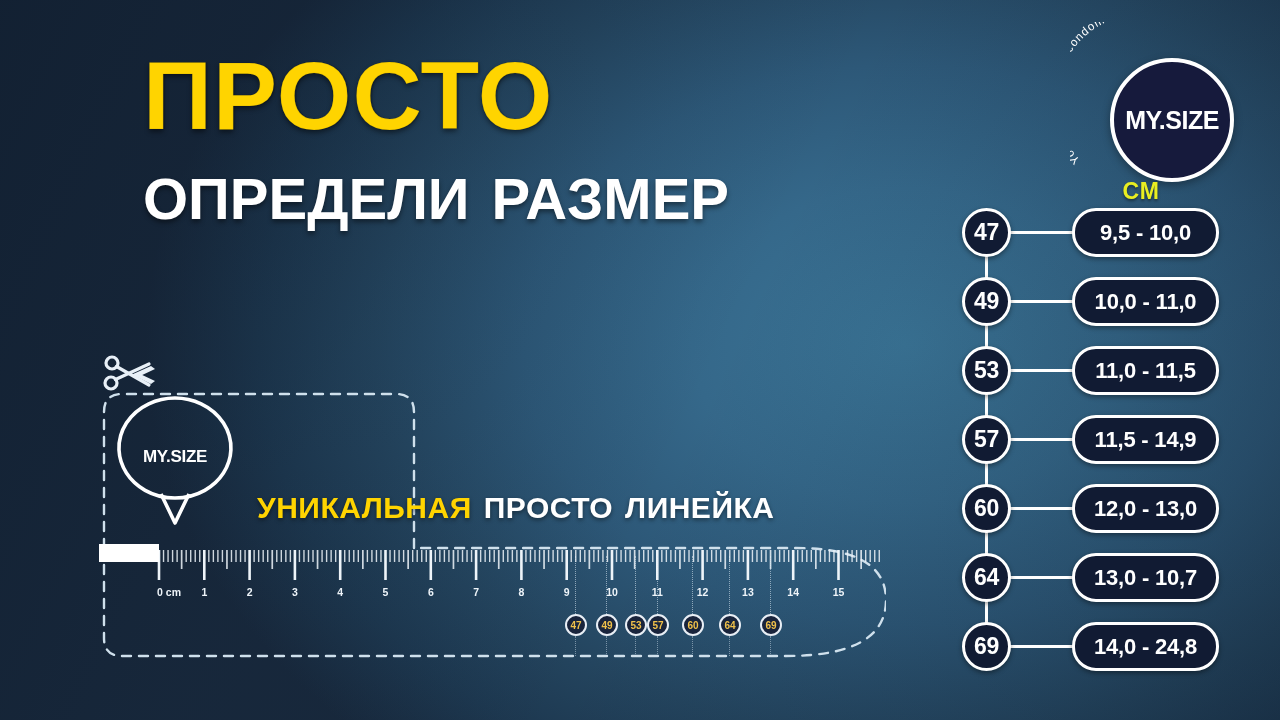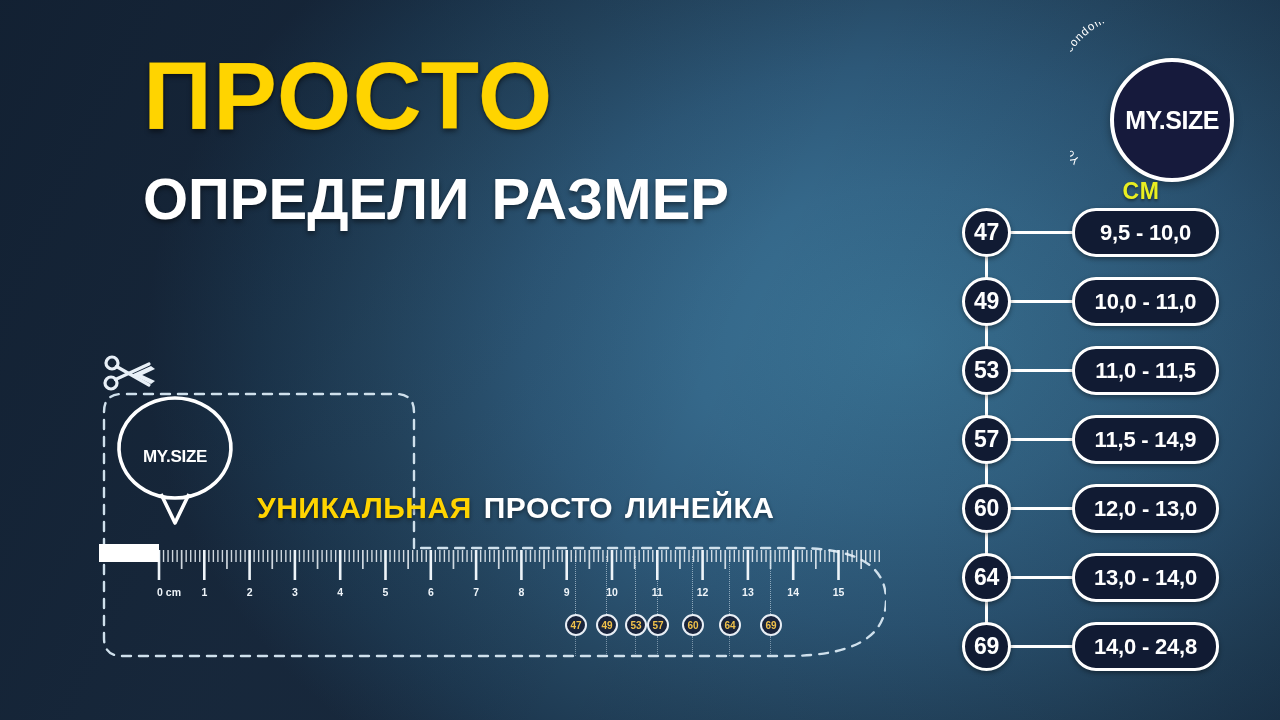--- a/index.html
+++ b/index.html
@@ -173,21 +173,21 @@
       <div class="srow">
         <div class="s-connector"></div>
         <div class="s-vline"></div>
         <div class="s-circle">60</div>
         <div class="s-pill">12,0 - 13,0</div>
       </div>
       <div class="srow">
         <div class="s-connector"></div>
         <div class="s-vline"></div>
         <div class="s-circle">64</div>
-        <div class="s-pill">13,0 - 14,0</div>
+        <div class="s-pill">13,0 - 10,7</div>
       </div>
       <div class="srow">
         <div class="s-connector"></div>
         <div class="s-circle">69</div>
         <div class="s-pill">14,0 - 24,8</div>
       </div>
     </div>
 
   <div class="cut-area">
 

